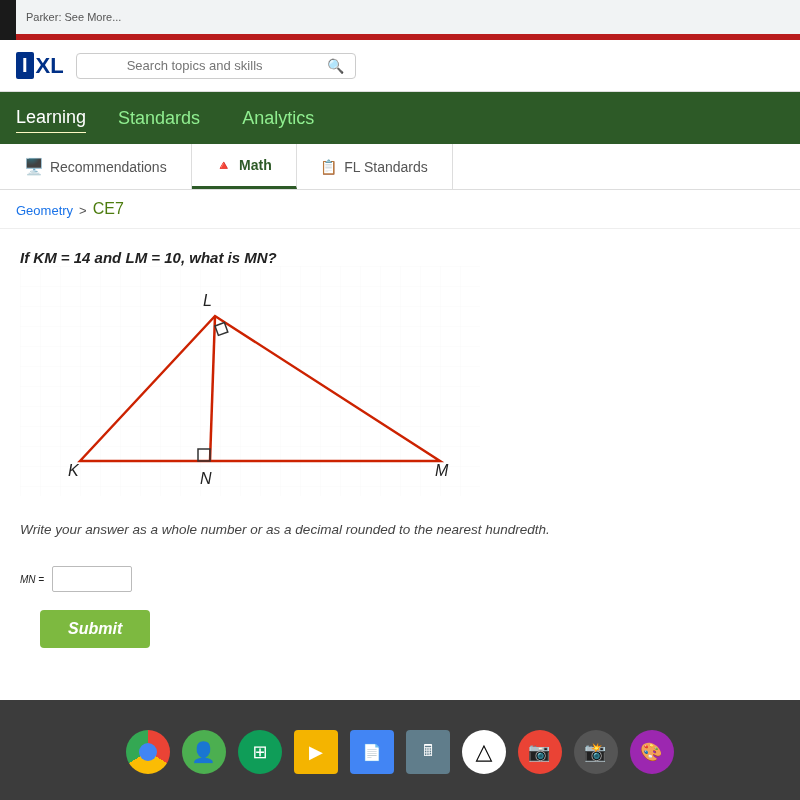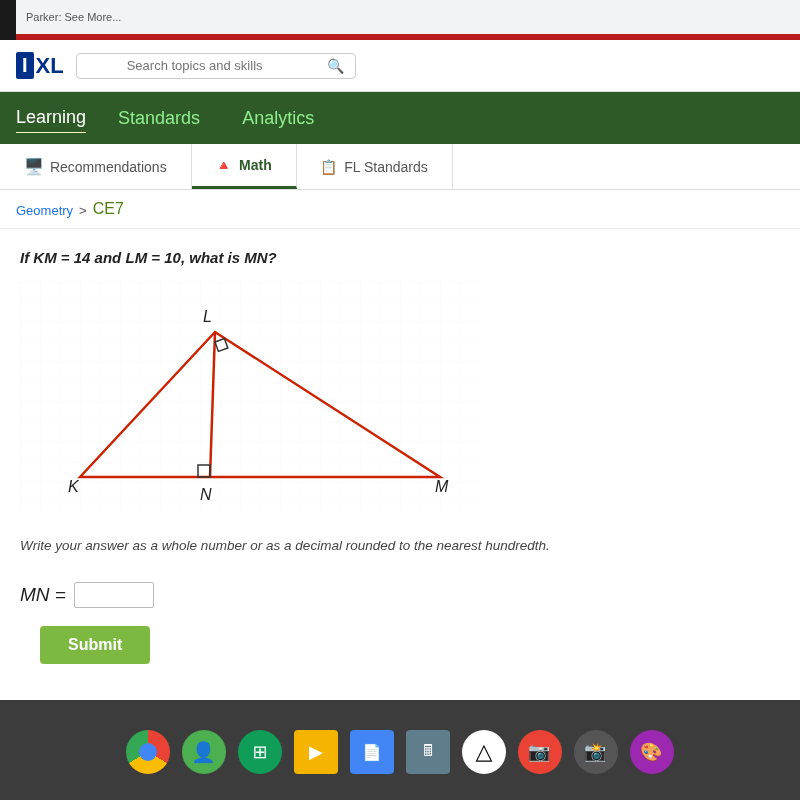--- a/index.html
+++ b/index.html
@@ -172,21 +172,21 @@
     }
 
     
     .question-area {
       background: #fff;
       padding: 20px 20px 10px 20px;
     }
     .question-text {
       font-size: 15px;
       color: #222;
-      margin-bottom: 16px;
+      margin-bottom: 0;
       font-style: italic;
     }
     .question-text span {
       font-weight: bold;
       font-style: italic;
     }
 
     
     .triangle-container {
       width: 100%;
@@ -205,21 +205,21 @@
       font-style: italic;
       margin-bottom: 29px;
     }
     .answer-row {
       display: flex;
       align-items: center;
       gap: 8px;
       margin-bottom: 18px;
     }
     .answer-label {
-      font-size: 19px;
+      font-size: 10px;
       font-style: italic;
       color: #222;
     }
     .answer-input {
       width: 80px;
       height: 26px;
       border: 1px solid #bbb;
       border-radius: 2px;
       font-size: 14px;
       padding: 0 6px;
@@ -228,20 +228,21 @@
     .submit-btn {
       background: #7db940;
       color: #fff;
       border: none;
       border-radius: 4px;
       padding: 10px 28px;
       font-size: 16px;
       font-weight: 600;
       cursor: pointer;
       margin-left: 20px;
+      font-style: italic;
     }
 
     
     .taskbar {
       background: #3c3c3c;
       height: 104px;
       display: flex;
       align-items: center;
       justify-content: center;
       gap: 12px;

